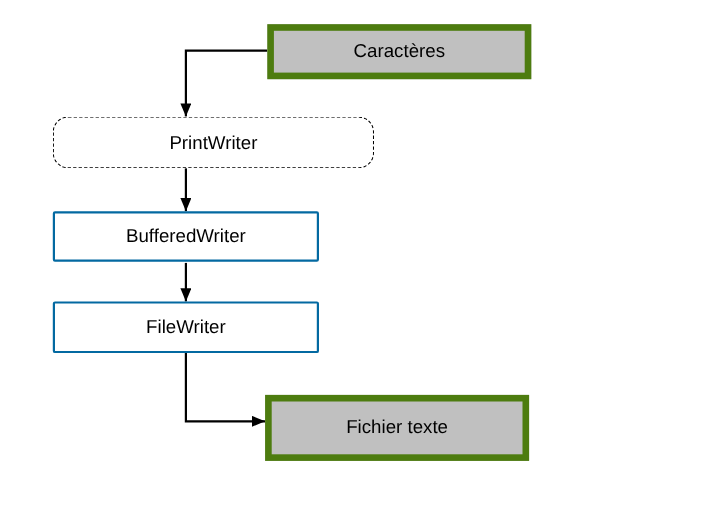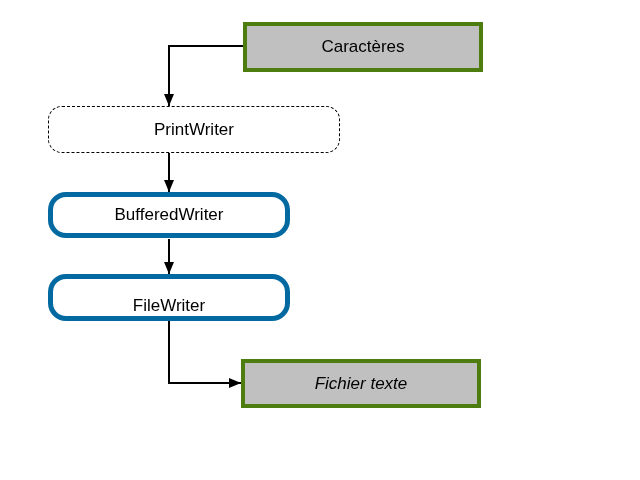--- a/index.html
+++ b/index.html
@@ -20,37 +20,37 @@
     box-sizing: border-box;
     display: flex;
     align-items: center;
     justify-content: center;
     font-size: 17px;
     color: #000000;
     white-space: nowrap;
   }
   .node-rect {
     background: #c0c0c0;
-    border: 4px solid #4d7c0f;
+    border: 6px solid #4d7c0f;
   }
   .node-rounded {
     background: #ffffff;
-    border: 5px solid #0369a1;
-    border-radius: 18px;
+    border: 2px solid #0369a1;
+    border-radius: 2px;
   }
   .node-rounded-dashed {
     background: #ffffff;
     border: 1px dashed #000000;
     border-radius: 14px;
   }
   #node-caracteres     { left: 243px; top: 22px;  width: 240px; height: 50px; }
   #node-printwriter    { left: 48px;  top: 106px; width: 292px; height: 47px; }
   #node-bufferedwriter { left: 48px;  top: 192px; width: 242px; height: 46px; }
-  #node-filewriter     { left: 48px;  top: 274px; width: 242px; height: 47px; align-items: flex-end; }
-  #node-fichier-texte  { left: 241px; top: 359px; width: 240px; height: 49px; font-style: italic; }
+  #node-filewriter     { left: 48px;  top: 274px; width: 242px; height: 47px; }
+  #node-fichier-texte  { left: 241px; top: 359px; width: 240px; height: 60px; }
   #connectors {
     position: absolute;
     left: 0;
     top: 0;
     width: 640px;
     height: 480px;
     pointer-events: none;
   }
 </style>
 </head>

